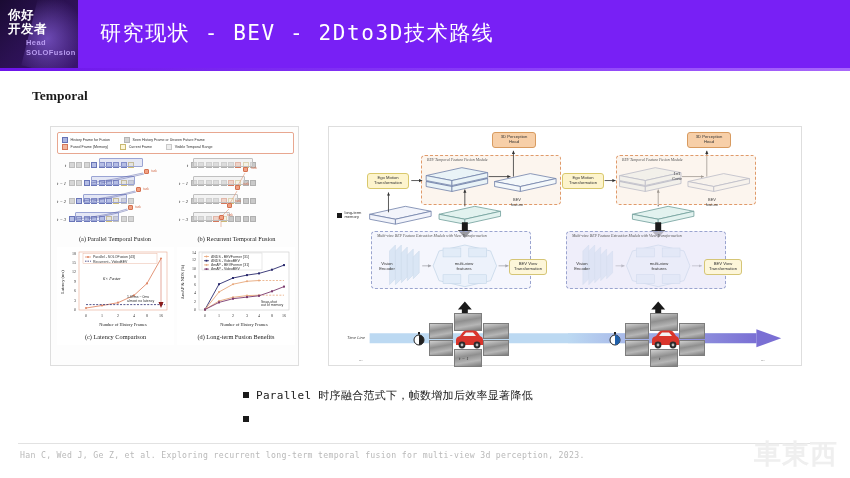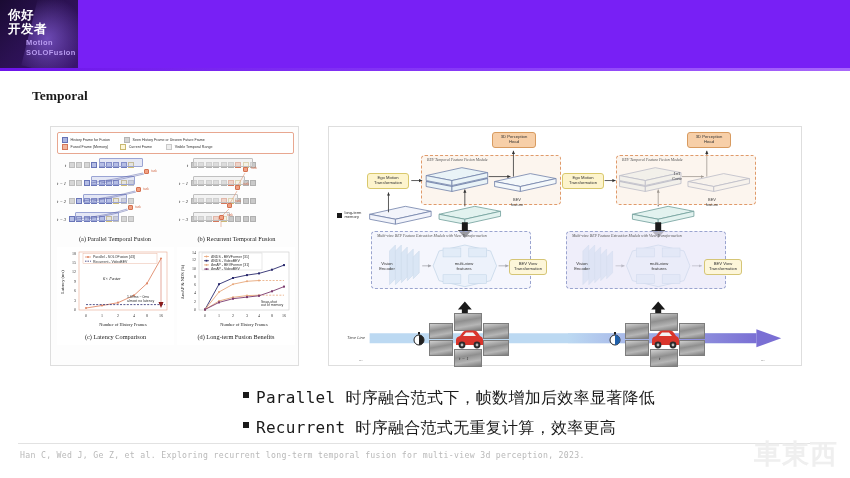--- a/index.html
+++ b/index.html
@@ -157,21 +157,21 @@
     position: absolute; background: #9b9b9b; border: .5px solid #7d7d7d;
     background-image: linear-gradient(170deg,#cfcfcf 0%,#8f8f8f 40%,#b6b6b6 70%,#7c7c7c 100%);
   }
   .timecap { position: absolute; font-size: 5px; color: #333; font-style: italic;
              font-family: "Liberation Serif", serif; }
 
   
   .bullets { position: absolute; left: 243px; top: 388px; }
   .bullet { display: flex; align-items: flex-start; gap: 7px; margin-bottom: 9px; }
   .bsq { width: 6px; height: 6px; background: #1a1a1a; margin-top: 4px; flex: none; }
-  .btx { font-size: 16px; color: #1a1a1a; letter-spacing: .3px;
+  .btx { font-size: 11px; color: #1a1a1a; letter-spacing: .3px;
          font-family: "DejaVu Sans Mono", monospace; white-space: nowrap; }
 
   
   .footer-rule {
     position: absolute; left: 18px; top: 443px; width: 814px; height: 1px;
     background: #e2e2e2;
   }
   .citation {
     position: absolute; left: 20px; top: 450px;
     font-size: 8.2px; color: #b9b9b9; letter-spacing: .3px;
@@ -187,24 +187,25 @@
 <body>
 
 <div class="header">
   <div class="logo-badge">
     <div class="swoosh"></div>
     <div class="logo-cn">
       <div>你好</div>
       <div>开发者</div>
     </div>
     <div class="logo-en">
-      <div>Motion</div>
+      <div>Head</div>
       <div>SOLOFusion</div>
     </div>
   </div>
+  <div class="slide-title">研究现状 - BEV - 2Dto3D技术路线</div>
 </div>
 <div class="header-underline"></div>
 
 <div class="section-title">Temporal</div>
 
 <div class="figure-wrap">
 
   <div class="fig-left">
 
     <div class="legend-box">
@@ -775,19 +776,18 @@
   </div>
 </div>
 
 <div class="bullets">
   <div class="bullet">
     <span class="bsq"></span>
     <span class="btx">Parallel 时序融合范式下，帧数增加后效率显著降低</span>
   </div>
   <div class="bullet">
     <span class="bsq"></span>
-    <span class="btx">Recurrent 时序融合范式无重复计算，效率更高</span>
   </div>
 </div>
 
 <div class="footer-rule"></div>
 <div class="citation">Han C, Wed J, Ge Z, et al. Exploring recurrent long-term temporal fusion for multi-view 3d perception, 2023.</div>
 <div class="watermark">車東西</div>
 
 </body></html>

